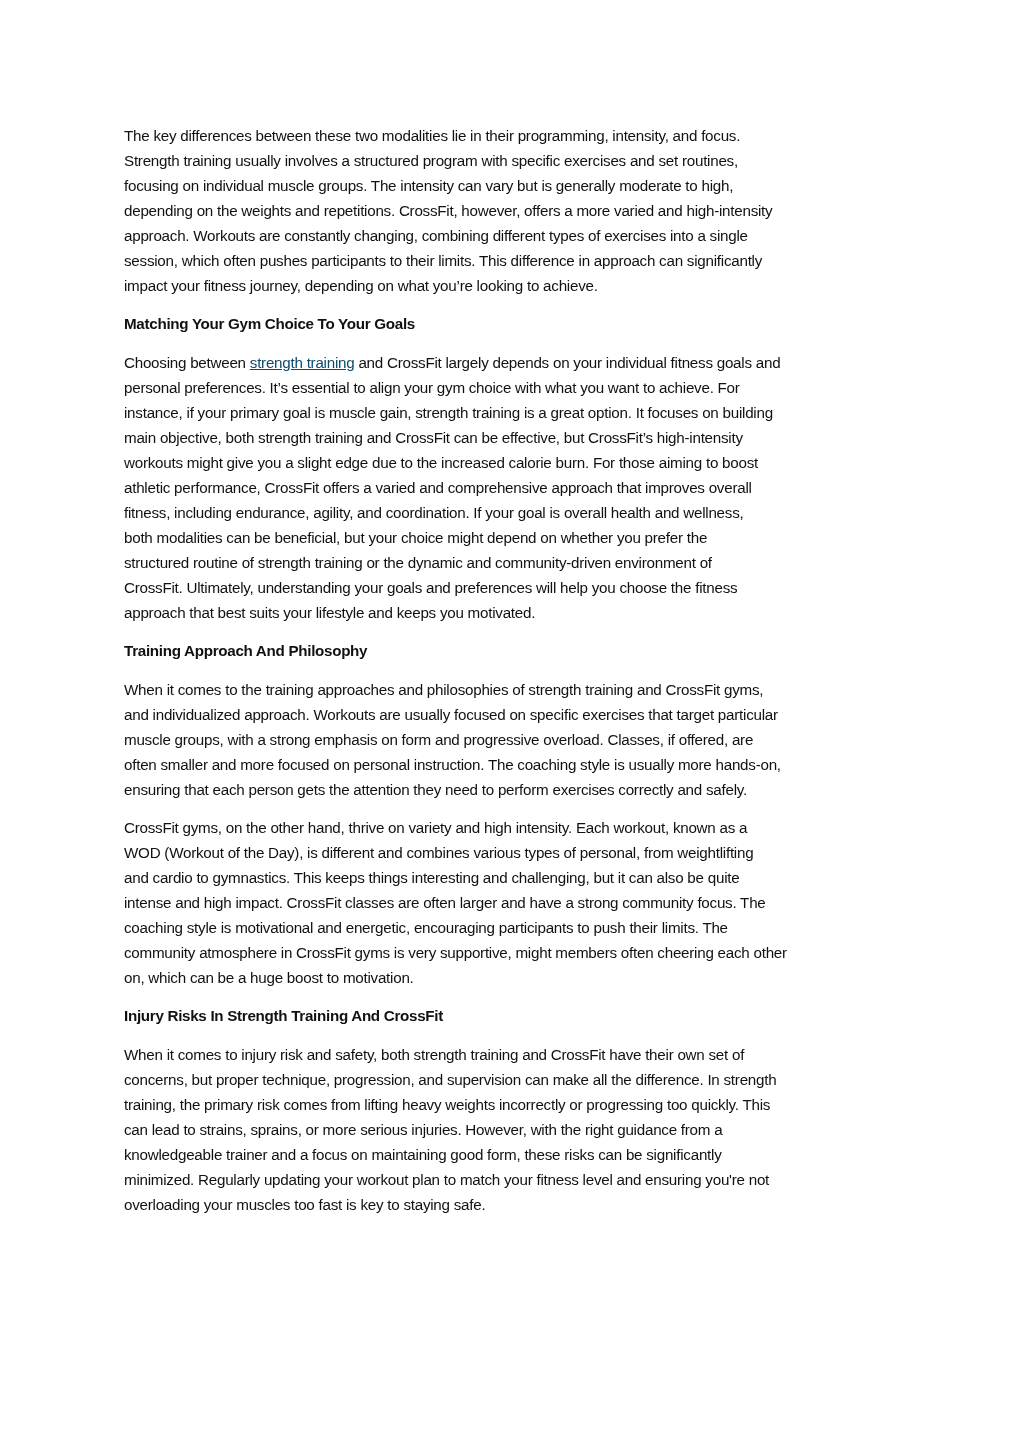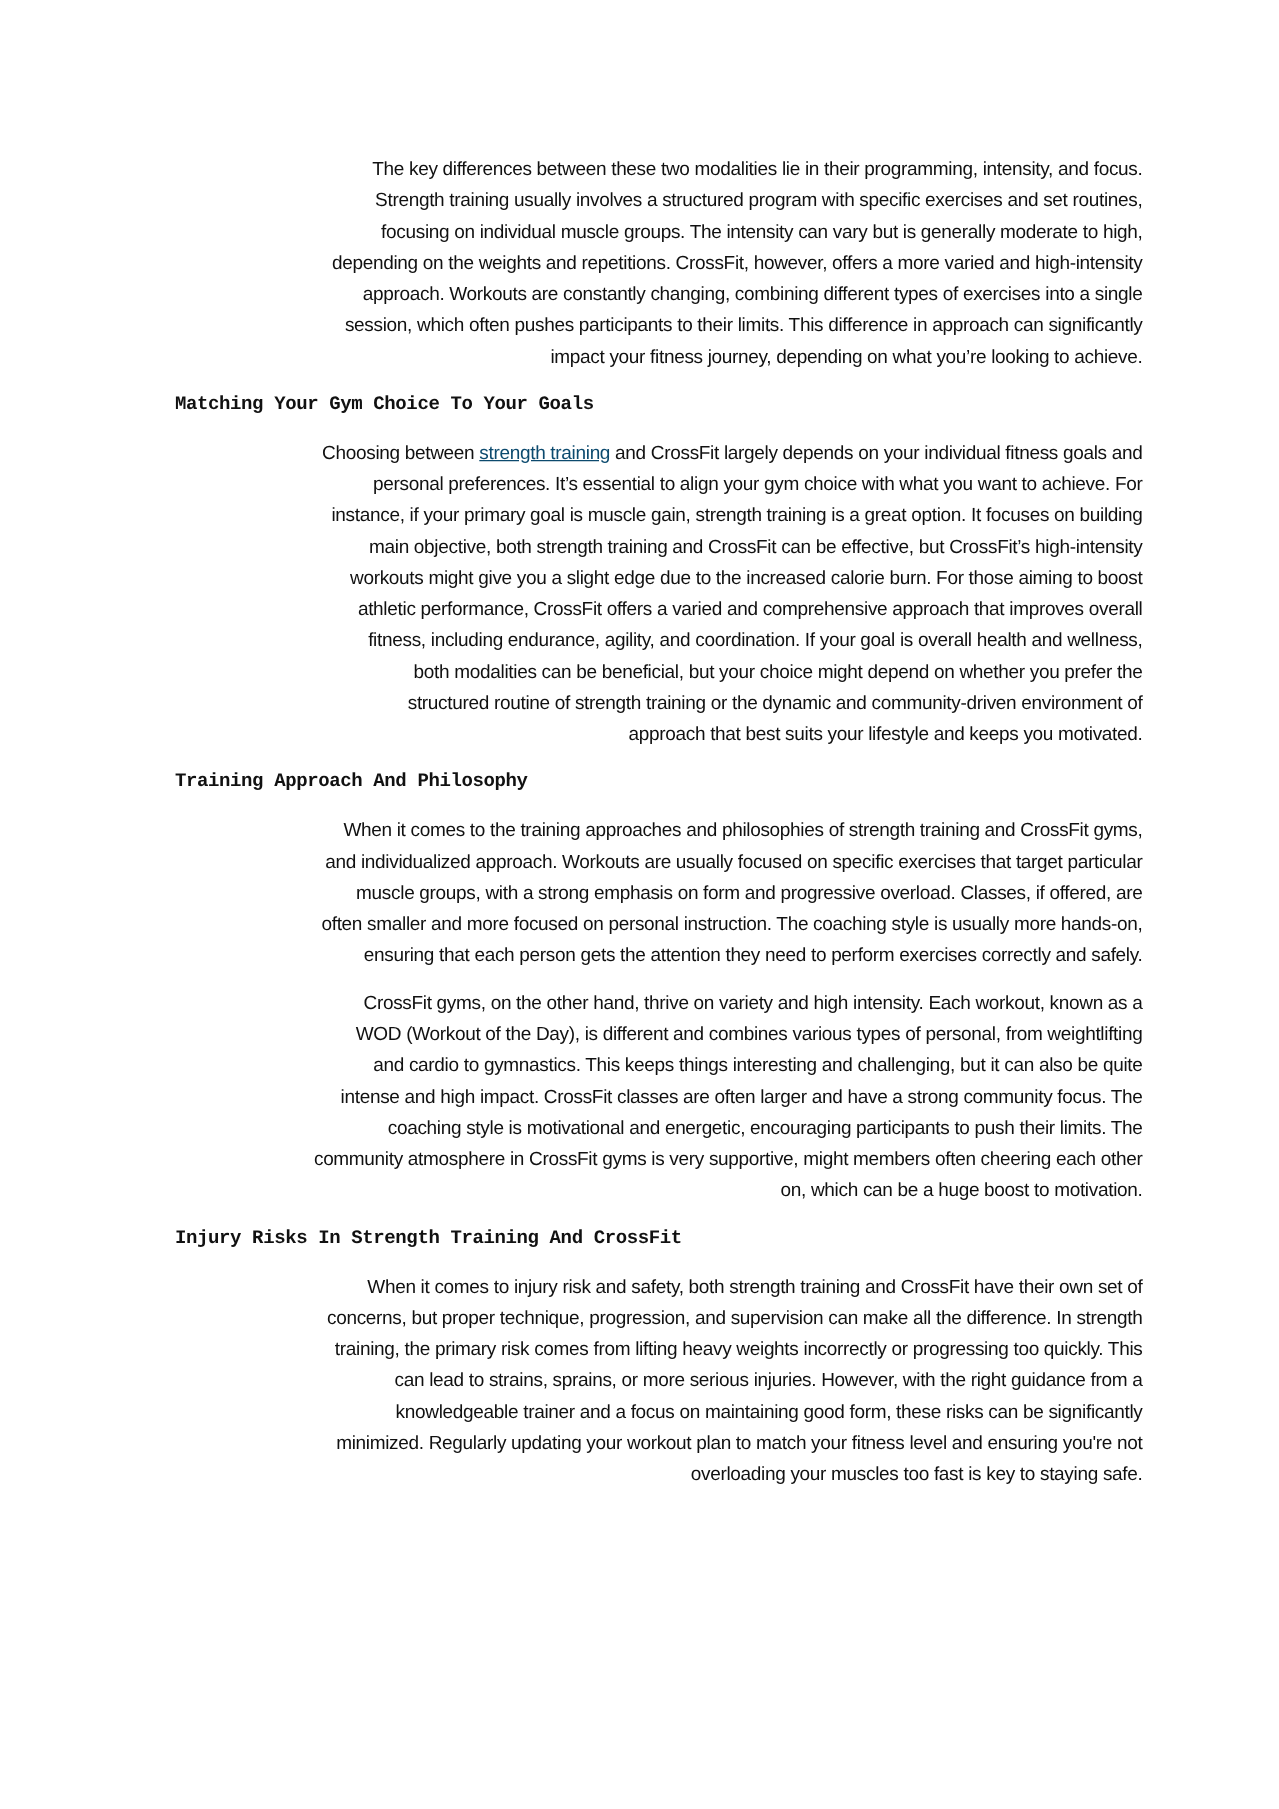--- a/index.html
+++ b/index.html
@@ -5,25 +5,25 @@
     html, body { margin: 0; padding: 0; background: #ffffff; }
     body { width: 1023px; height: 1447px; position: relative; overflow: hidden; }
     .page {
       position: absolute; left: 124px; top: 123px; width: 790px;
       font-family: "Liberation Sans", sans-serif;
       color: #111111;
     }
     .para { margin: 0 0 13px 0; }
     .line {
       display: block; height: 25px; line-height: 25px;
-      font-size: 15.2px; white-space: nowrap; letter-spacing: -0.25px; text-align: right;
+      font-size: 15.2px; white-space: nowrap; letter-spacing: -0.25px;
     }
     .heading {
-      display: block; height: 25px; line-height: 25px; margin: 0 0 14px 16px;
-      font-size: 15.2px; font-weight: bold; white-space: nowrap; letter-spacing: -0.3px; font-family: Liberation Mono, monospace;
+      display: block; height: 25px; line-height: 25px; margin: 0 0 14px 0;
+      font-size: 15.2px; font-weight: bold; white-space: nowrap; letter-spacing: -0.3px;
     }
     .link { color: #0c4a6e; text-decoration: underline; cursor: pointer; }
   </style>
 </head>
 <body>
 
 <div class="page">
 
   <div class="para">
     <span class="line">The key differences between these two modalities lie in their programming, intensity, and focus.</span>
@@ -40,20 +40,21 @@
   <div class="para">
     <span class="line"><span>Choosing between </span><a class="link">strength training</a><span> and CrossFit largely depends on your individual fitness goals and</span></span>
     <span class="line">personal preferences. It’s essential to align your gym choice with what you want to achieve. For</span>
     <span class="line">instance, if your primary goal is muscle gain, strength training is a great option. It focuses on building</span>
     <span class="line">main objective, both strength training and CrossFit can be effective, but CrossFit’s high-intensity</span>
     <span class="line">workouts might give you a slight edge due to the increased calorie burn. For those aiming to boost</span>
     <span class="line">athletic performance, CrossFit offers a varied and comprehensive approach that improves overall</span>
     <span class="line">fitness, including endurance, agility, and coordination. If your goal is overall health and wellness,</span>
     <span class="line">both modalities can be beneficial, but your choice might depend on whether you prefer the</span>
     <span class="line">structured routine of strength training or the dynamic and community-driven environment of</span>
+    <span class="line">CrossFit. Ultimately, understanding your goals and preferences will help you choose the fitness</span>
     <span class="line">approach that best suits your lifestyle and keeps you motivated.</span>
   </div>
 
   <div class="heading">Training Approach And Philosophy</div>
 
   <div class="para">
     <span class="line">When it comes to the training approaches and philosophies of strength training and CrossFit gyms,</span>
     <span class="line">and individualized approach. Workouts are usually focused on specific exercises that target particular</span>
     <span class="line">muscle groups, with a strong emphasis on form and progressive overload. Classes, if offered, are</span>
     <span class="line">often smaller and more focused on personal instruction. The coaching style is usually more hands-on,</span>

